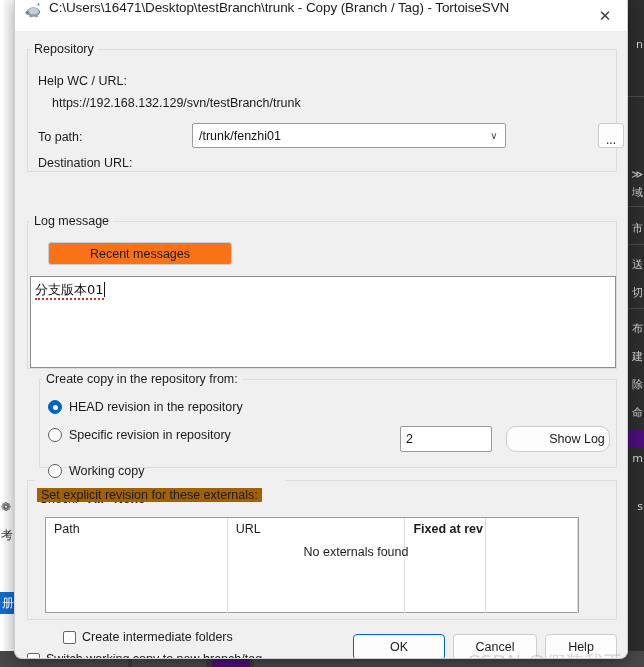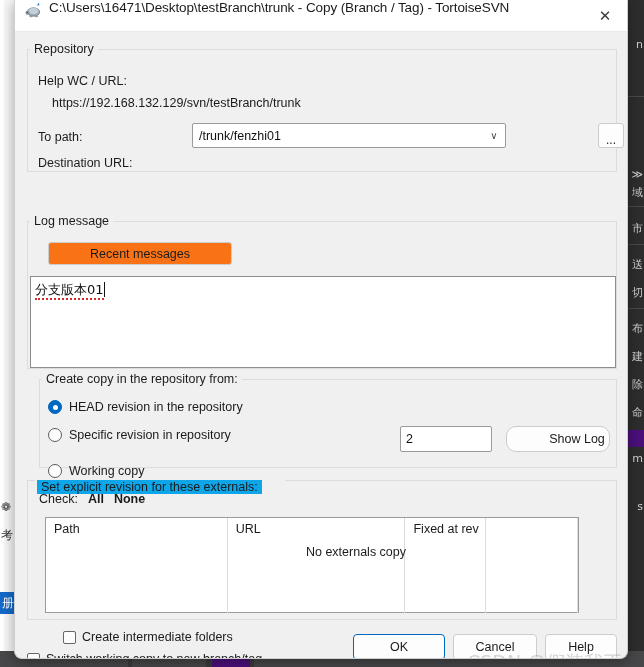--- a/index.html
+++ b/index.html
@@ -211,22 +211,22 @@
     font-size: 12.5px; color: #1b1b1b;
     display: flex; align-items: center; justify-content: center; padding-left: 38px;
   }
 
   
   #grp-externals {
     position: absolute; left: 12px; top: 440px; width: 590px; height: 148px;
     border: none;
   }
   #ext-legend {
-    position: absolute; left: 10px; top: 8px; font-size: 12.5px; color: #1b1b1b;
-    background: #0ea5e9; padding: 0 4px; z-index: 2;
+    position: absolute; left: 10px; top: 16px; font-size: 12.5px; color: #1b1b1b;
+    background: #a16207; padding: 0 4px; z-index: 2;
   }
   #ext-border {
     position: absolute; left: 0; top: 8px; width: 590px; height: 140px;
     border: 1px solid #dcdcdc; border-top: 1px solid #dcdcdc;
   }
   #ext-border-mask {
     position: absolute; left: 8px; top: 8px; width: 250px; height: 2px;
     background: #f0f0f0; z-index: 1;
   }
   #check-row {
@@ -241,21 +241,21 @@
   }
   #ext-head {
     position: relative; height: 24px; display: flex;
   }
   #ext-head .col {
     font-size: 12.5px; color: #1b1b1b; padding: 4px 0 0 8px;
     border-right: 1px solid #dcdcdc; height: 95px;
   }
   #col-path { width: 190px; }
   #col-url  { width: 186px; }
-  #col-rev  { width: 84px; }
+  #col-rev  { width: 84px; font-weight: bold; }
   #col-last { width: 96px; border-right: none; }
   #ext-empty {
     position: absolute; left: 200px; top: 27px; width: 220px;
     text-align: center; font-size: 12.5px; color: #1b1b1b;
   }
 
   
   .cb-row {
     position: absolute; left: 12px; display: flex; align-items: center;
   }
@@ -401,21 +401,21 @@
         <span class="check-link">None</span>
       </div>
 
       <div id="ext-table">
         <div id="ext-head">
           <div class="col" id="col-path">Path</div>
           <div class="col" id="col-url">URL</div>
           <div class="col" id="col-rev">Fixed at rev</div>
           <div class="col" id="col-last"></div>
         </div>
-        <div id="ext-empty">No externals copy</div>
+        <div id="ext-empty">No externals found</div>
       </div>
     </div>
 
     <div class="cb-row" id="cb-intermediate">
       <div class="cbox"></div>
       <div class="cblabel">Create intermediate folders</div>
     </div>
     <div class="cb-row" id="cb-switch">
       <div class="cbox"></div>
       <div class="cblabel">Switch working copy to new branch/tag</div>

